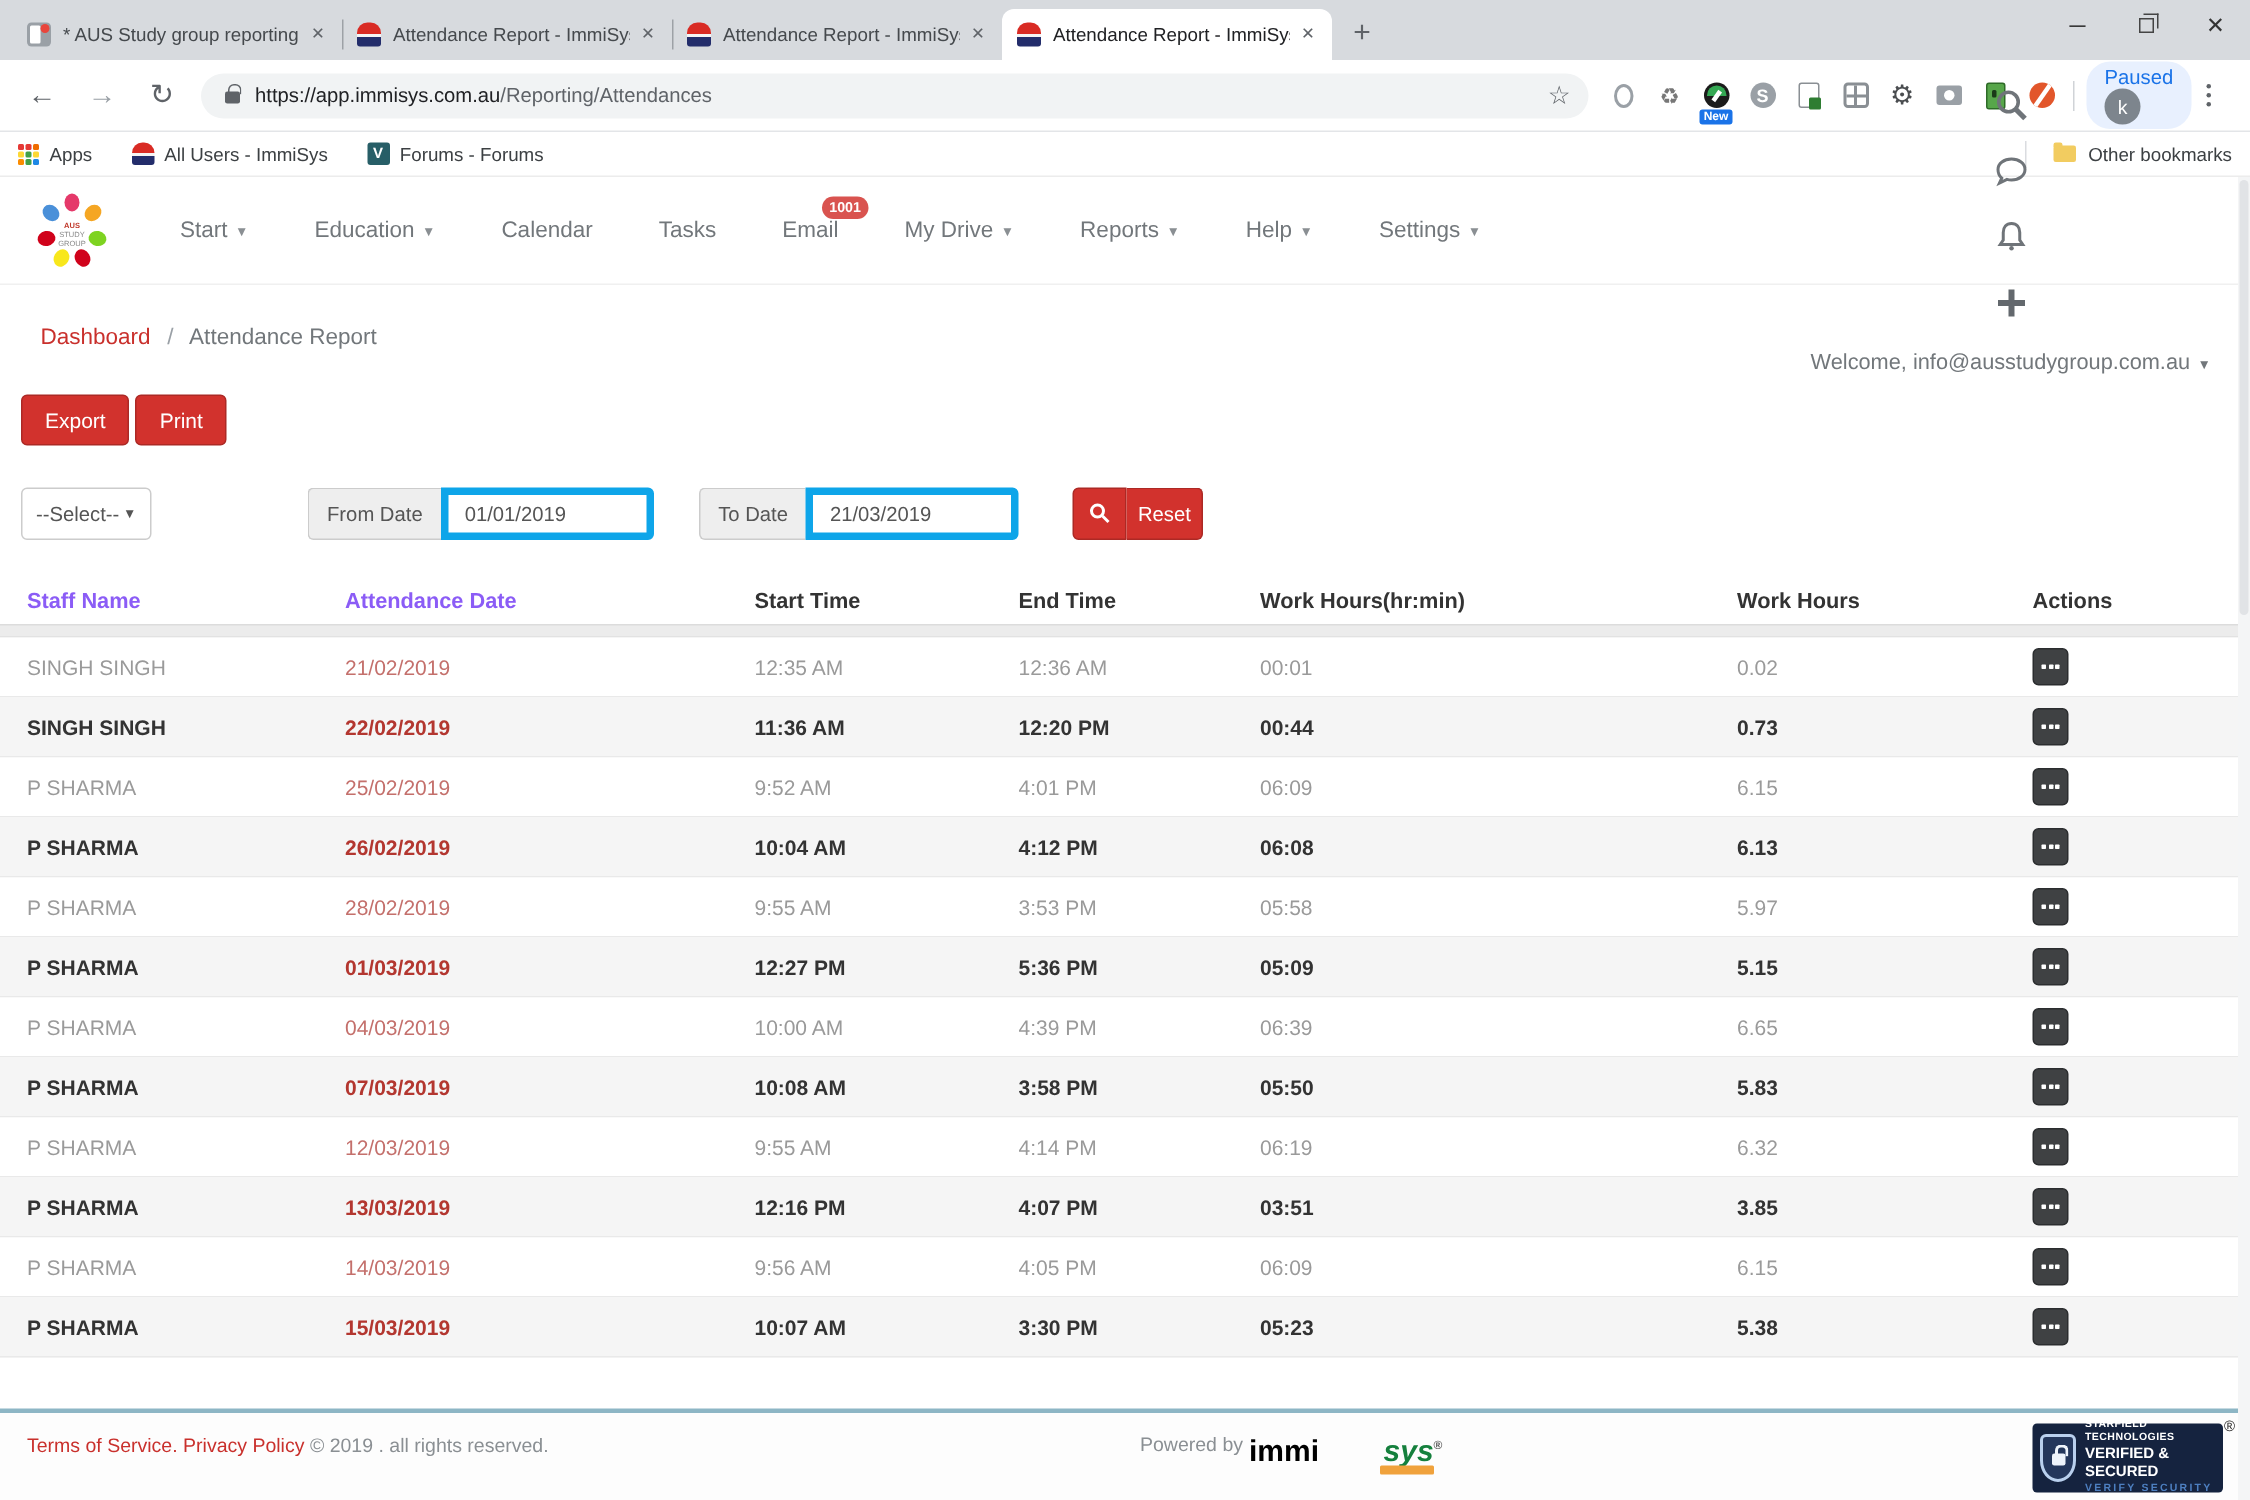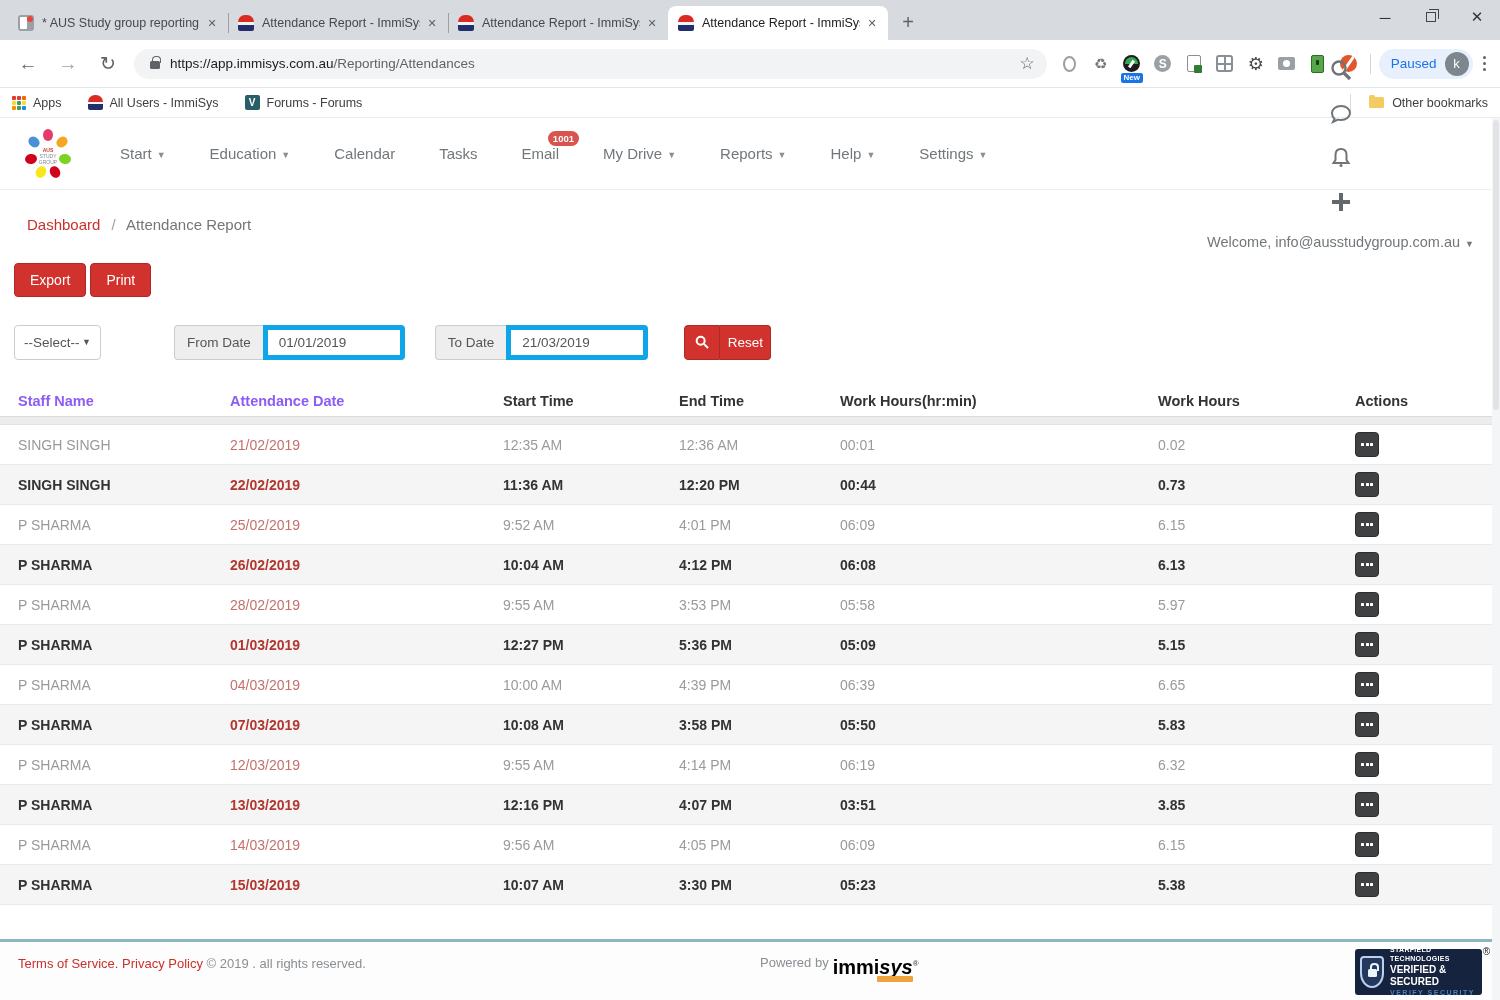--- a/index.html
+++ b/index.html
@@ -51,21 +51,21 @@
   .x-grid { width:17px; height:17px; border:2px solid #8a8f94; border-radius:3px;
     background:linear-gradient(#8a8f94,#8a8f94) 50% 0/2px 100% no-repeat, linear-gradient(#8a8f94,#8a8f94) 0 50%/100% 2px no-repeat; }
   .x-gear { color:#4a4d50; font-size:18px; }
   .x-cam { width:17px; height:13px; background:#9aa0a6; border-radius:2px; position:relative; }
   .x-cam::before { content:''; position:absolute; left:5px; top:3px; width:7px; height:7px; background:#fff; border-radius:50%; }
   .x-phone { width:13px; height:18px; background:#57a64a; border:1.5px solid #2e6b28; border-radius:2px; position:relative; }
   .x-phone::before { content:''; position:absolute; left:3.5px; top:4px; width:3px; height:5px; background:#1b3a18; border-radius:1px; }
   .x-ball { width:17px; height:17px; border-radius:50%; background:#e2562b; position:relative; overflow:hidden; }
   .x-ball::before { content:''; position:absolute; left:7px; top:-2px; width:3px; height:22px; background:#fff; transform:rotate(35deg); }
   .ext-divider { width:1px; height:20px; background:#d0d3d7; margin:0 4px; }
-  .paused-pill { display:flex; align-items:center; background:#e8f0fe; border-radius:16px; padding:3px 4px 3px 12px; margin:0 4px; }
+  .paused-pill { display:flex; background:#e8f0fe; border-radius:16px; padding:3px 4px 3px 12px; margin:0 4px;flex-direction:column; }
   .paused-label { color:#1a73e8; font-size:13.5px; margin-right:8px; }
   .avatar { width:24px; height:24px; border-radius:50%; background:#7d858d; color:#fff; font-size:13px; display:flex; align-items:center; justify-content:center; }
   .kebab { font-size:16px; color:#5f6368; letter-spacing:0; margin:0 6px; line-height:6px; display:flex; flex-direction:column; gap:2.5px; align-items:center; }
   .kebab i { width:3.5px; height:3.5px; background:#5f6368; border-radius:50%; }
 
   
   .bookmarks { height:30px; background:#fff; display:flex; align-items:center; padding:0 12px; border-bottom:1px solid #ececec; font-size:12.5px; color:#3c4043; }
   .bm { display:flex; align-items:center; gap:7px; margin-right:26px; }
   .apps-grid { width:14px; height:14px; display:grid; grid-template-columns:repeat(3,4px); grid-template-rows:repeat(3,4px); gap:1px; }
   .apps-grid i { border-radius:1px; }
@@ -96,21 +96,21 @@
   .crumb-current { color:#72777b; }
 
   .btn-row { margin:30px 0 0 14px; display:flex; gap:4px; }
   .red-btn { background:#d2322d; border:1px solid #ac2925; color:#fff; font-size:14px; padding:8px 15px; border-radius:4px; cursor:pointer; font-family:inherit; }
 
   .filter-row { margin:27px 0 0 0; display:flex; align-items:center; height:36px; }
   .select-box { margin-left:14px; width:87px; height:35px; background:#fff; border:1px solid #ccc; border-radius:4px;
     display:flex; align-items:center; justify-content:space-between; padding:0 9px; font-size:13.5px; color:#555; cursor:pointer; }
   .select-box .caret { font-size:9px; color:#555; }
   .input-group { display:flex; height:35px; }
-  .ig-from { margin-left:73px; } .ig-to { margin-left:30px; }
+  .ig-from { margin-left:104px; } .ig-to { margin-left:30px; }
   .ig-addon { background:#eee; border:1px solid #ccc; border-right:none; border-radius:4px 0 0 4px; display:flex; align-items:center; padding:0 12px; font-size:13.5px; color:#555; }
   .ig-input { width:142px; border:5px solid #0ea5e9; border-radius:0 4px 4px 0; padding:0 11px; font-size:13.5px; color:#555; font-family:inherit; outline:none; }
   .search-btn { margin-left:36px; width:36px; height:35px; background:#d2322d; border:1px solid #ac2925; border-radius:4px 0 0 4px; display:flex; align-items:center; justify-content:center; cursor:pointer; }
   .reset-btn { width:51px; height:35px; background:#d2322d; border:1px solid #ac2925; border-left:none; border-radius:0 4px 4px 0; color:#fff; font-size:13.5px; cursor:pointer; font-family:inherit; }
 
   
   .report-table { margin-top:26px; }
   .thead, .trow { display:grid; grid-template-columns:212px 273px 176px 161px 318px 197px 1fr; padding-left:18px; align-items:center; }
   .thead { height:30px; font-size:14.5px; font-weight:bold; color:#333; }
   .thead .red { color:#8b5cf6; cursor:pointer; }
@@ -121,21 +121,21 @@
   .trow:nth-child(even) .c-date { color:#b3362f; }
   .action-btn { width:24px; height:25px; background:#3f4143; border:1px solid #2b2d2f; border-radius:4px; display:flex; align-items:center; justify-content:center; gap:1.5px; cursor:pointer; }
   .action-btn i { width:3px; height:3px; background:#fff; border-radius:0.5px; }
 
   
   .site-footer { position:absolute; left:0; right:0; bottom:0; height:61px; background:#fdfdfd; border-top:3px solid #8db6c5; display:flex; align-items:flex-start; padding:14px 18px 0 18px; }
   .foot-left { font-size:13px; color:#8a8f93; }
   .foot-link { color:#c9302c; cursor:pointer; }
   .powered { position:absolute; left:760px; top:13px; font-size:13px; color:#8a8f93; display:flex; align-items:flex-start; }
   .immisys-logo { margin-left:4px; font-size:20px; font-weight:bold; line-height:18px; position:relative; }
-  .immi { color:#000000; } .sys { color:#000000; font-style:italic; }
+  .immi { color:#000000; } .sys { color:#15803d; font-style:italic;padding-left:43px; }
   .reg-mark { font-size:8px; color:#555; vertical-align:8px; }
   .logo-bar { position:absolute; right:6px; bottom:-6px; width:36px; height:6px; background:#f0a23c; border-radius:1px; }
   .seal { position:absolute; right:18px; top:7px; width:127px; height:46px; background:#15233f; border-radius:3px; display:flex; align-items:center; padding:3px 6px 3px 5px; }
   .seal-reg { position:absolute; right:10px; top:4px; font-size:10px; color:#222; }
   .seal-shield { width:24px; height:32px; background:#24375c; border:2px solid #b9d0ee; border-radius:4px 4px 50% 50%/4px 4px 45% 45%; position:relative; flex:none; margin-right:6px; }
   .seal-shield::before { content:''; position:absolute; left:6px; top:11px; width:9px; height:8px; background:#eef4fc; border-radius:1.5px; }
   .seal-shield::after { content:''; position:absolute; left:7.5px; top:5px; width:5px; height:6px; border:2px solid #eef4fc; border-bottom:none; border-radius:4px 4px 0 0; }
   .seal-text { display:flex; flex-direction:column; line-height:1.25; }
   .seal-l1 { font-size:7px; font-weight:bold; color:#fff; letter-spacing:0.3px; }
   .seal-l2 { font-size:10px; font-weight:bold; color:#fff; }

